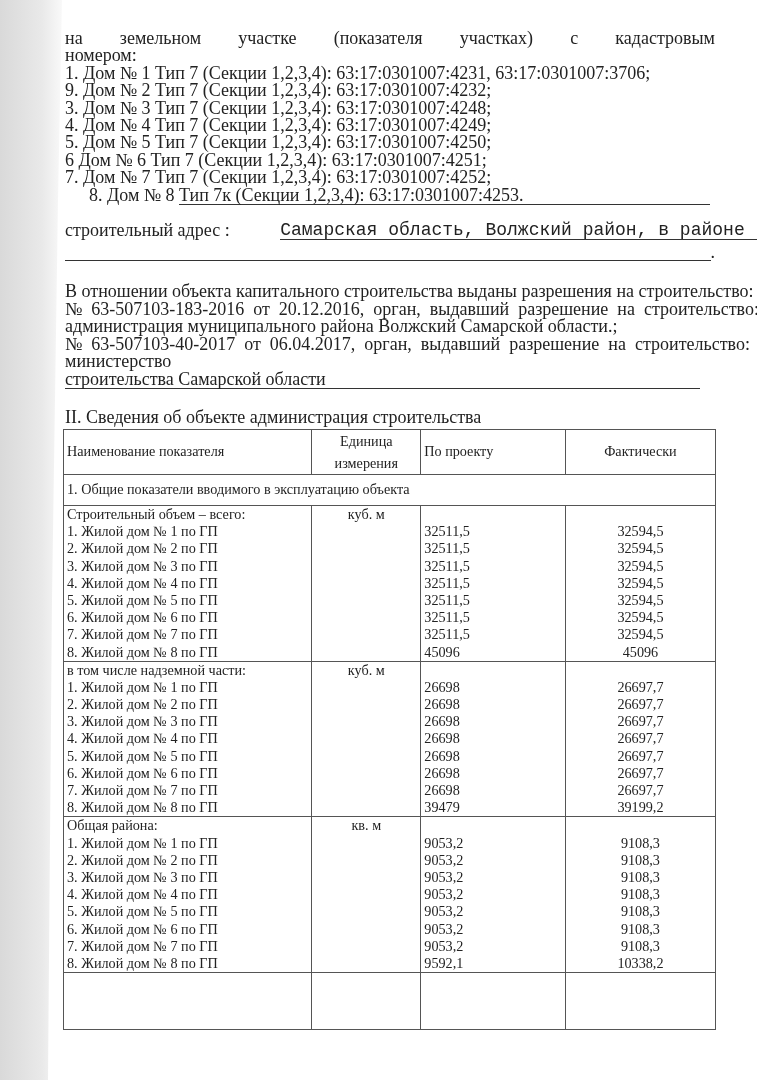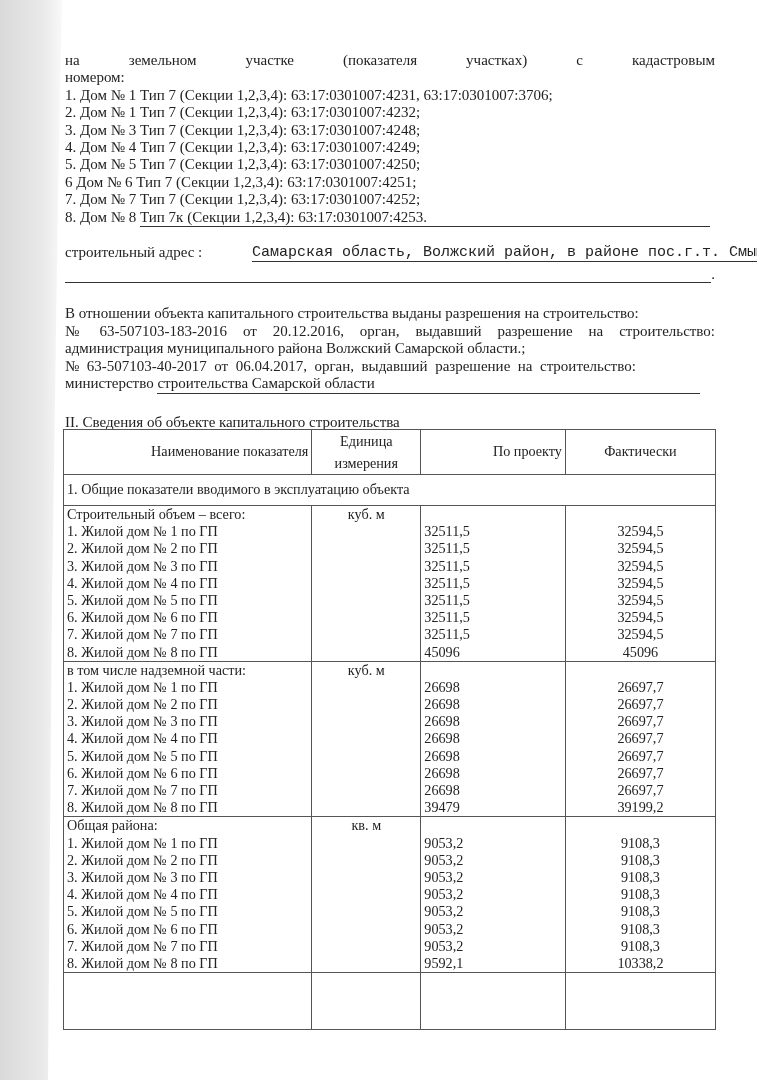--- a/index.html
+++ b/index.html
@@ -7,32 +7,32 @@
       width: 757px; height: 1080px; position: relative; overflow: hidden;
       background: #ffffff;
       font-family: "Liberation Serif", "DejaVu Serif", serif;
       color: #222;
     }
     .shadow {
       position: absolute; left: 0; top: 0; width: 70px; height: 1080px;
       background: linear-gradient(90deg, #d9d9d9 0%, #e9e9e9 60%, #ffffff 100%);
       clip-path: polygon(0 0, 62px 0, 58px 200px, 52px 600px, 48px 1080px, 0 1080px);
     }
-    .page { position: absolute; left: 65px; top: 52px; width: 650px; font-size: 15px; line-height: 17.4px; }
+    .page { position: absolute; left: 65px; top: 30px; width: 650px; font-size: 18px; line-height: 17.4px; }
     .justify-line { display: flex; justify-content: space-between; }
     .line { white-space: nowrap; }
     .ul { border-bottom: 1px solid #333; }
     .blankline { height: 17px; }
     .p-justify { text-align: justify; text-align-last: justify; }
     table {
       position: absolute; left: 63px; top: 429px; width: 653px;
       border-collapse: collapse; font-size: 14.2px; line-height: 17.2px;
     }
     td, th { border: 1px solid #555; padding: 0 3px; vertical-align: top; font-weight: normal; }
-    th { height: 36px; vertical-align: middle; text-align: right; }
+    th { height: 36px; vertical-align: middle; text-align: left; }
     .c1 { width: 243px; }
     .c2 { width: 103px; text-align: center; }
     .c3 { width: 140px; }
     .c4 { width: 145px; text-align: center; }
     .section-row td { text-align: left; vertical-align: middle; height: 30px; }
     .rows div { height: 17.2px; white-space: nowrap; }
     .empty-row td { height: 56px; }
   </style>
 </head>
 <body>
@@ -44,53 +44,53 @@
     <span>на</span>
     <span>земельном</span>
     <span>участке</span>
     <span>(показателя</span>
     <span>участках)</span>
     <span>с</span>
     <span>кадастровым</span>
   </div>
   <div class="line">номером:</div>
   <div class="line">1. Дом № 1 Тип 7 (Секции 1,2,3,4):  63:17:0301007:4231, 63:17:0301007:3706;</div>
-  <div class="line">2. Дом № 1 Тип 7 (Секции 1,2,3,4): 63:17:0301007:4232;</div>
+  <div class="line">9. Дом № 2 Тип 7 (Секции 1,2,3,4): 63:17:0301007:4232;</div>
   <div class="line">3. Дом № 3 Тип 7 (Секции 1,2,3,4): 63:17:0301007:4248;</div>
   <div class="line">4. Дом № 4 Тип 7 (Секции 1,2,3,4): 63:17:0301007:4249;</div>
   <div class="line">5. Дом № 5 Тип 7 (Секции 1,2,3,4): 63:17:0301007:4250;</div>
   <div class="line">6 Дом № 6 Тип 7 (Секции 1,2,3,4): 63:17:0301007:4251;</div>
   <div class="line">7. Дом № 7 Тип 7 (Секции 1,2,3,4): 63:17:0301007:4252;</div>
-  <div class="line" style="display:flex;">
+  <div class="line" style="display:flex;margin-left:24px;">
     <span style="white-space:pre;">8. Дом № 8 </span>
     <span class="ul" style="flex:1; margin-right:5px;">Тип 7к (Секции 1,2,3,4): 63:17:0301007:4253.</span>
   </div>
 
   <div class="blankline"></div>
   <div class="line" style="display:flex;gap:46px;">
     <span style="white-space:pre;">строительный адрес : </span>
     <span class="ul" style="flex:1; margin-right:25px;font-family:Liberation Mono, monospace;">Самарская область, Волжский район, в районе пос.г.т. Смышляевка</span>
   </div>
   <div class="line" style="display:flex; height:17px; margin-top:4px;">
     <span class="ul" style="flex:1;"></span>
     <span>.</span>
   </div>
 
   <div class="blankline" style="height:22px;"></div>
   <div class="line">В отношении объекта капитального строительства выданы разрешения на строительство:</div>
   <div class="line p-justify" style="white-space:pre; word-spacing:0px;">№  63-507103-183-2016  от  20.12.2016,  орган,  выдавший  разрешение  на  строительство:</div>
   <div class="line">администрация муниципального района Волжский Самарской области.;</div>
   <div class="line" style="white-space:pre;">№  63-507103-40-2017  от  06.04.2017,  орган,  выдавший  разрешение  на  строительство:</div>
-  <div class="line" style="display:flex;">
+  <div class="line" style="display:flex;flex-direction:column;">
     <span style="white-space:pre;">министерство </span>
     <span class="ul" style="flex:1; margin-right:15px;">строительства Самарской области</span>
   </div>
 
   <div class="blankline" style="height:20px;"></div>
-  <div class="line">II. Сведения об объекте капитального строительства</div>
+  <div class="line">II. Сведения об объекте администрация строительства</div>
 </div>
 
 <table>
   <thead>
     <tr>
       <th class="c1">Наименование показателя</th>
       <th class="c2" style="line-height:22px;">Единица измерения</th>
       <th class="c3">По проекту</th>
       <th class="c4">Фактически</th>
     </tr>

